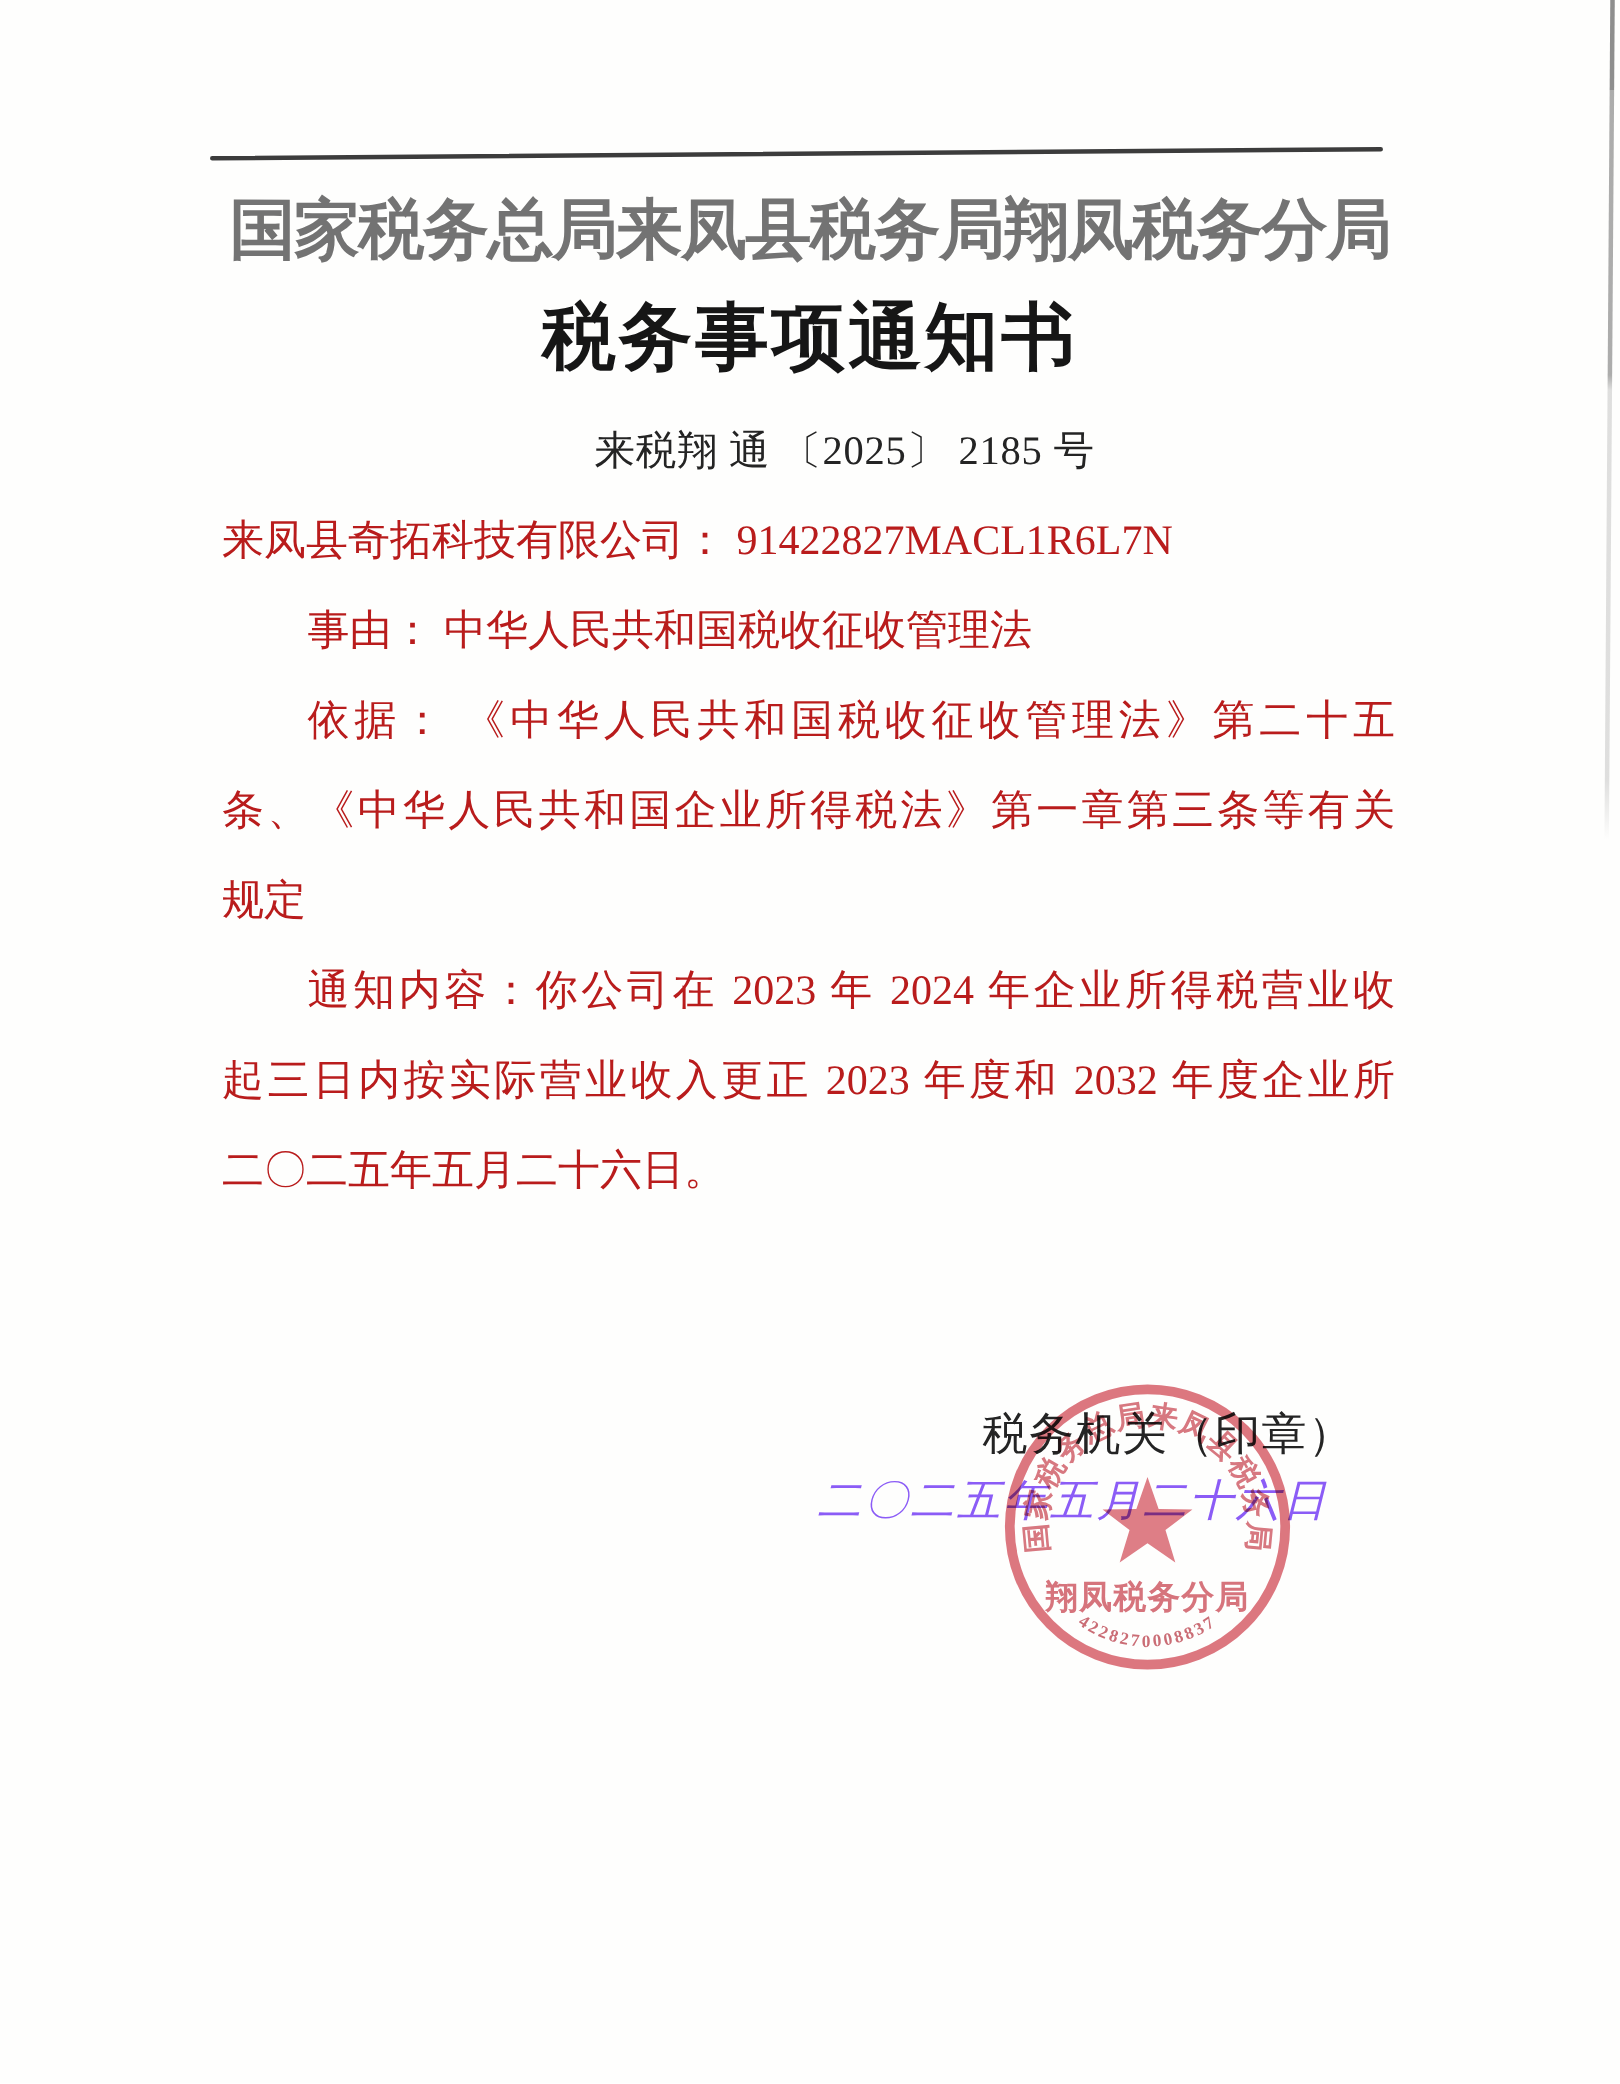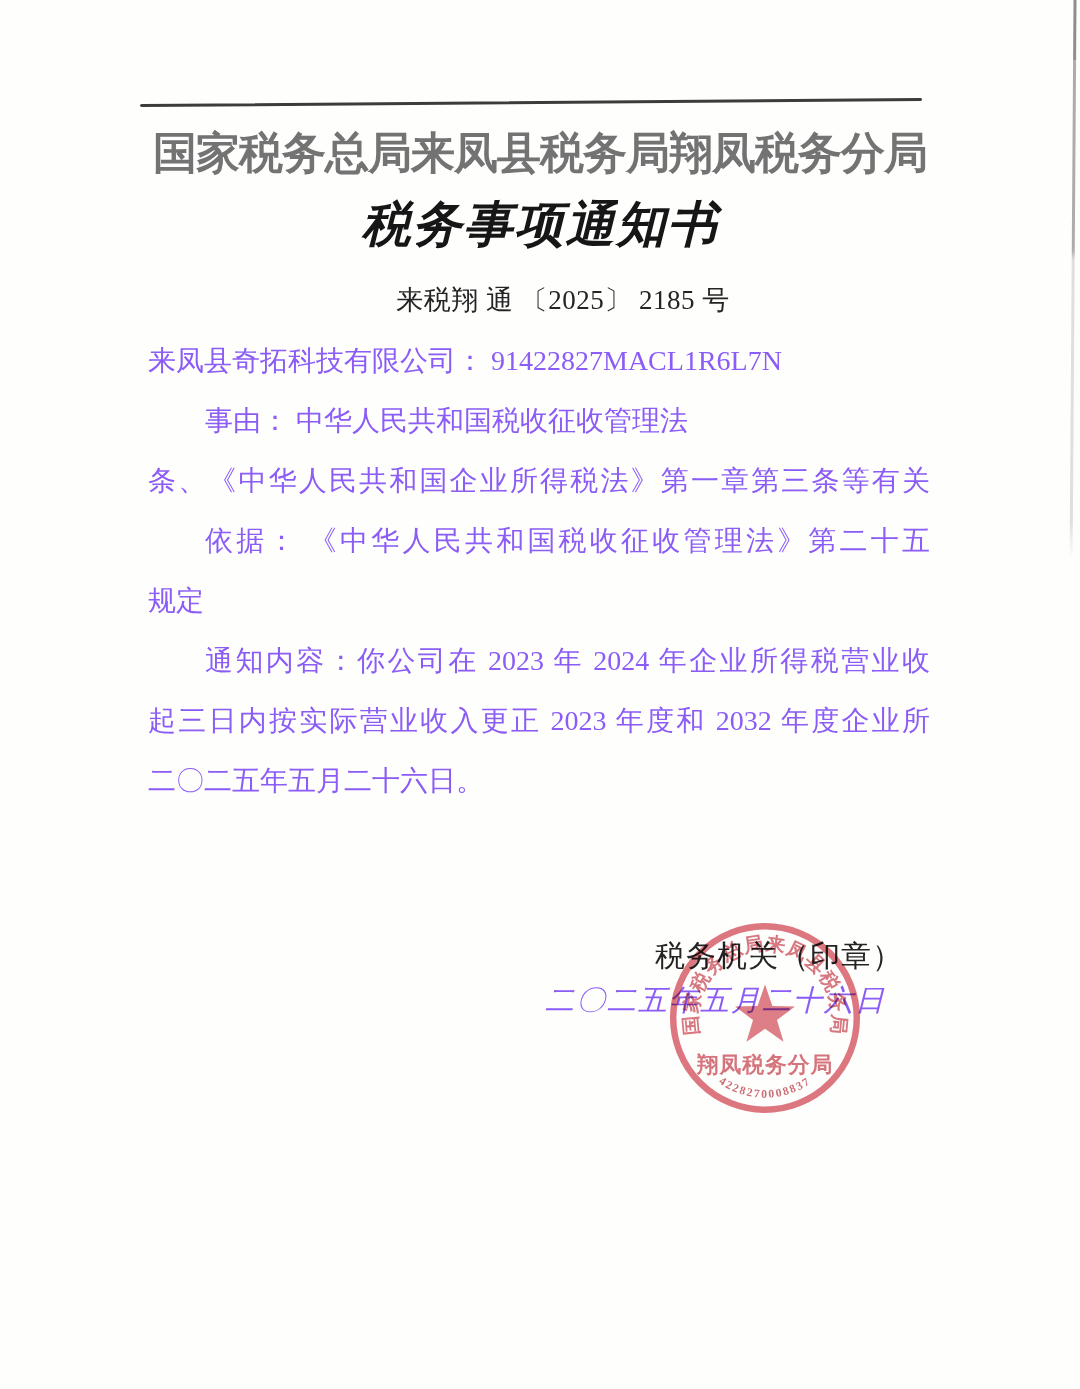--- a/index.html
+++ b/index.html
@@ -36,33 +36,32 @@
     font-size:44px;font-weight:600;letter-spacing:-1px;
     color:#737373;
     white-space:nowrap;
   }
   .doc-title{
     position:absolute;left:0;top:192px;width:1080px;
     text-align:center;
     font-size:49px;font-weight:900;letter-spacing:2px;
     color:#161616;
     white-space:nowrap;
-    font-style:italic;
   }
   .doc-number{
     position:absolute;left:0;top:282px;width:1080px;
     text-align:center;
     font-size:27px;color:#242424;letter-spacing:.5px;
     white-space:nowrap;
     padding-left:23px;
   }
 
   .body-text{
     position:absolute;left:148px;top:331px;width:782px;
-    font-size:28px;line-height:60px;color:#8b5cf6;
+    font-size:28px;line-height:60px;color:#b91c1c;
   }
   .body-text .line{height:60px;white-space:nowrap;}
   .body-text .line.j{
     white-space:normal;
     text-align:justify;
     text-align-last:justify;
   }
   .body-text .line.indent{padding-left:57px;}
   .body-text .line.indent.j{padding-left:57px;}
 
@@ -96,22 +95,22 @@
 
   <div class="bureau-title">国家税务总局来凤县税务局翔凤税务分局</div>
 
   <div class="doc-title">税务事项通知书</div>
 
   <div class="doc-number">来税翔 通 〔2025〕 2185 号</div>
 
   <div class="body-text">
     <div class="line">来凤县奇拓科技有限公司： 91422827MACL1R6L7N</div>
     <div class="line indent">事由： 中华人民共和国税收征收管理法</div>
+    <div class="line indent j">依据： 《中华人民共和国税收征收管理法》第二十五</div>
     <div class="line j">条、《中华人民共和国企业所得税法》第一章第三条等有关</div>
-    <div class="line indent j">依据： 《中华人民共和国税收征收管理法》第二十五</div>
     <div class="line">规定</div>
     <div class="line indent j">通知内容：你公司在 2023 年 2024 年企业所得税营业收</div>
     <div class="line j">起三日内按实际营业收入更正 2023 年度和 2032 年度企业所</div>
     <div class="line">二〇二五年五月二十六日。</div>
   </div>
 
   <div class="sig-issuer">税务机关（印章）</div>
 
   <div class="sig-date">二〇二五年五月二十六日</div>
 

